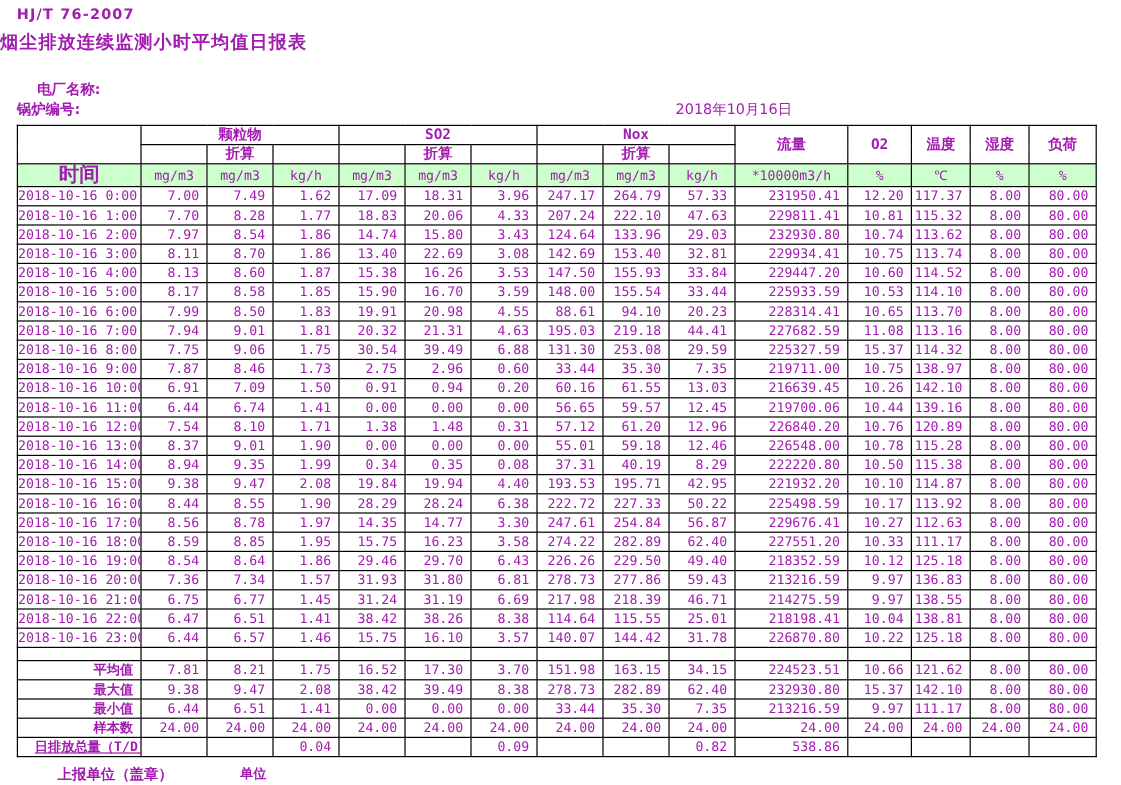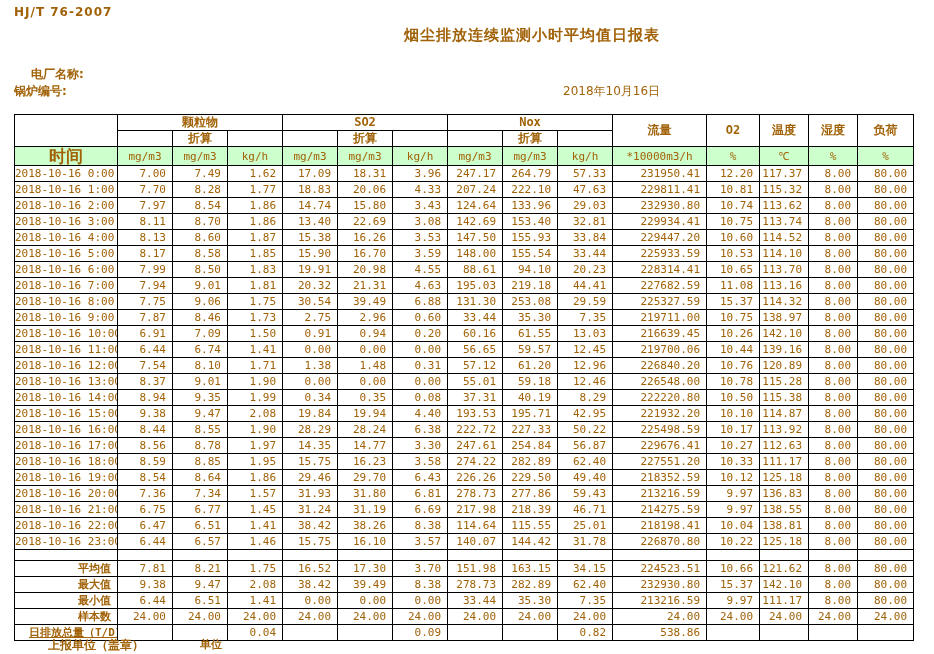--- a/index.html
+++ b/index.html
@@ -1,28 +1,28 @@
 <!DOCTYPE html>
 <html><head>
 <meta charset="utf-8">
 <style>
   html,body{margin:0;padding:0;background:#fff;}
   .page{position:relative;width:934px;height:654px;background:#ffffff;overflow:hidden;
-        font-family:"DejaVu Sans",sans-serif;color:#a16207;}
+        font-family:"DejaVu Sans",sans-serif;color:#a21caf;}
   .abs{position:absolute;white-space:nowrap;}
   .standard{left:14px;top:5px;font-size:12px;font-weight:bold;letter-spacing:1px;}
-  .title{left:0;top:26px;width:660px;text-align:right;font-size:15px;font-weight:bold;letter-spacing:1px;}
+  .title{left:0;top:26px;width:660px;text-align:left;font-size:15px;font-weight:bold;letter-spacing:1px;}
   .plant{left:31px;top:66px;font-size:12px;font-weight:bold;}
   .boiler{left:14px;top:83px;font-size:12px;font-weight:bold;}
   .date{left:563px;top:83px;font-size:12px;}
   .foot1{left:8px;top:619px;font-size:12px;font-weight:bold;margin-top:36px;}
   .foot2{left:8px;top:637px;font-size:12px;font-weight:bold;margin-left:40px;}
   .foot3{left:200px;top:637px;font-size:11px;font-weight:bold;}
 
-  table.report{position:absolute;left:14px;top:114px;border-collapse:collapse;table-layout:fixed;
+  table.report{position:absolute;left:14px;top:104px;border-collapse:collapse;table-layout:fixed;
                width:899px;}
   table.report td{border:1px solid #000;overflow:hidden;white-space:nowrap;
                   font-family:"DejaVu Sans Mono","Liberation Mono",monospace;
                   font-size:11px;line-height:13px;height:15px;padding:0 6px 0 0;text-align:right;}
   thead td{font-family:"DejaVu Sans",sans-serif;text-align:center !important;padding:0 !important;}
   tr.h1 td, tr.h2 td{font-size:12px;font-weight:bold;height:15px;}
   tr.h3 td{background:#ccffcc;height:18px;font-size:11px;font-weight:normal;}
   tr.h3 td.time-h{font-size:17px;font-weight:bold;font-family:"DejaVu Sans",sans-serif;}
   td.time{padding-right:4px;}
   td.sum-label{font-family:"DejaVu Sans",sans-serif;font-size:12px;font-weight:bold;padding-right:4px;}

